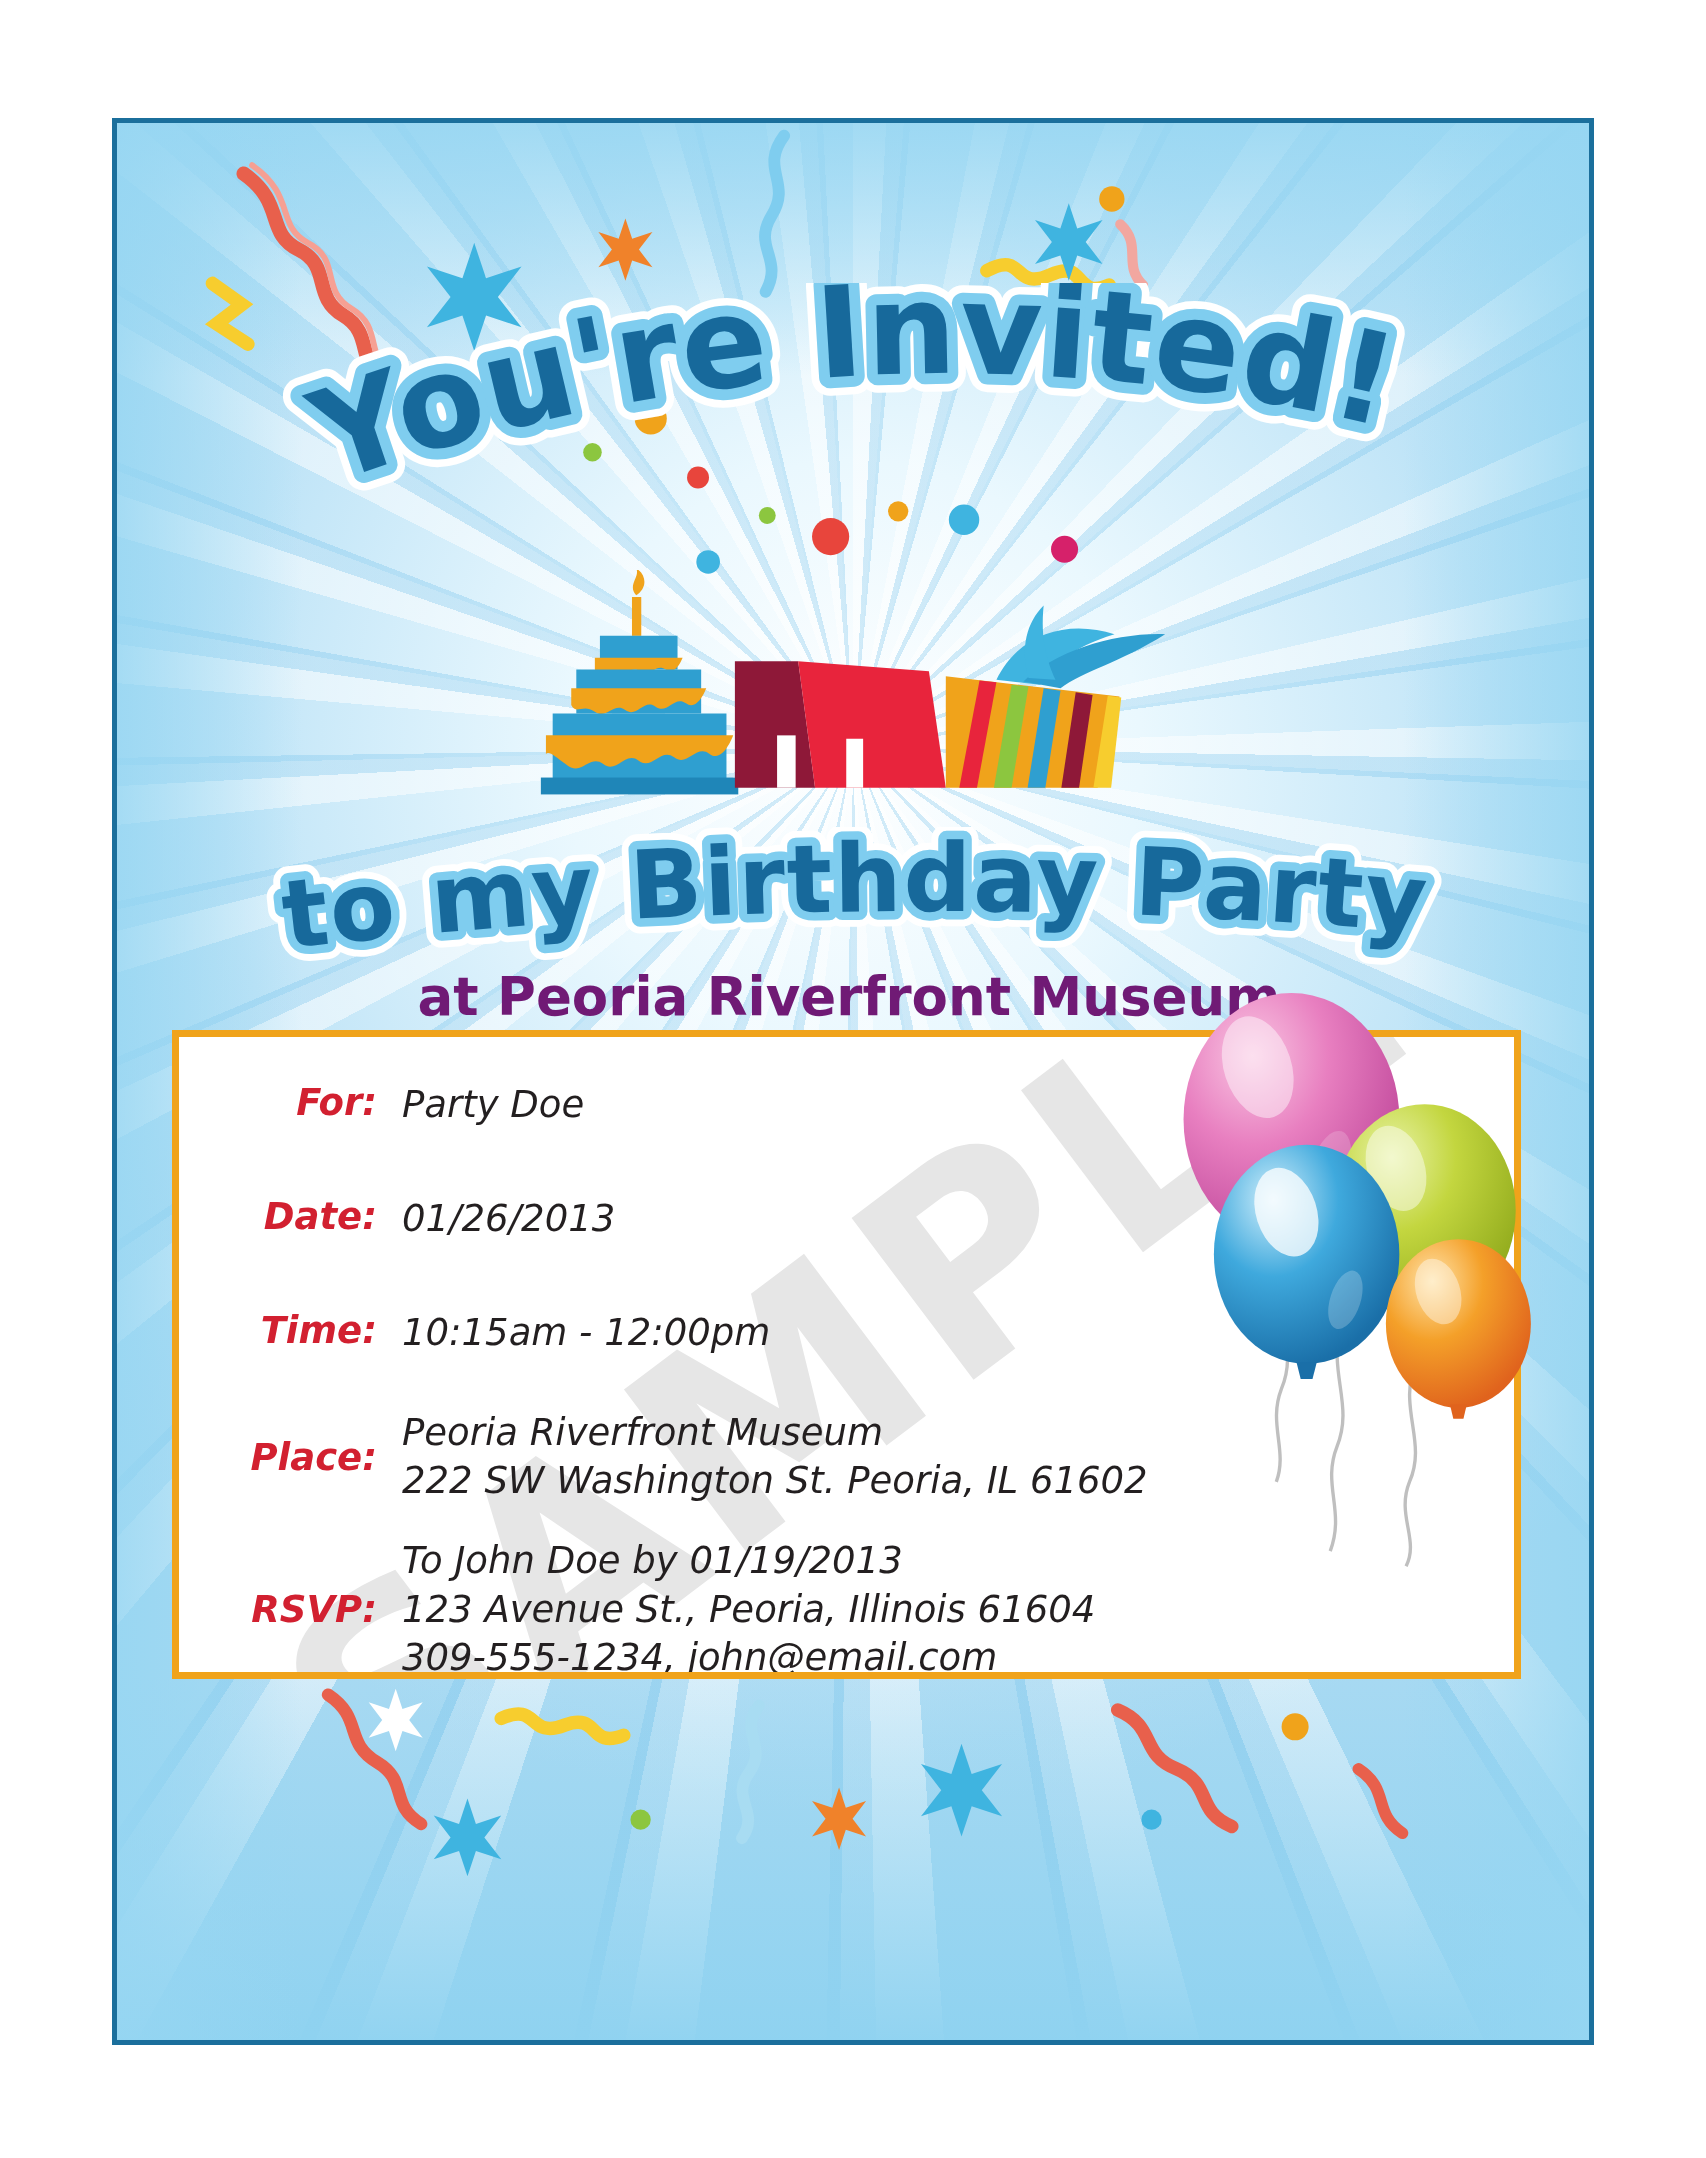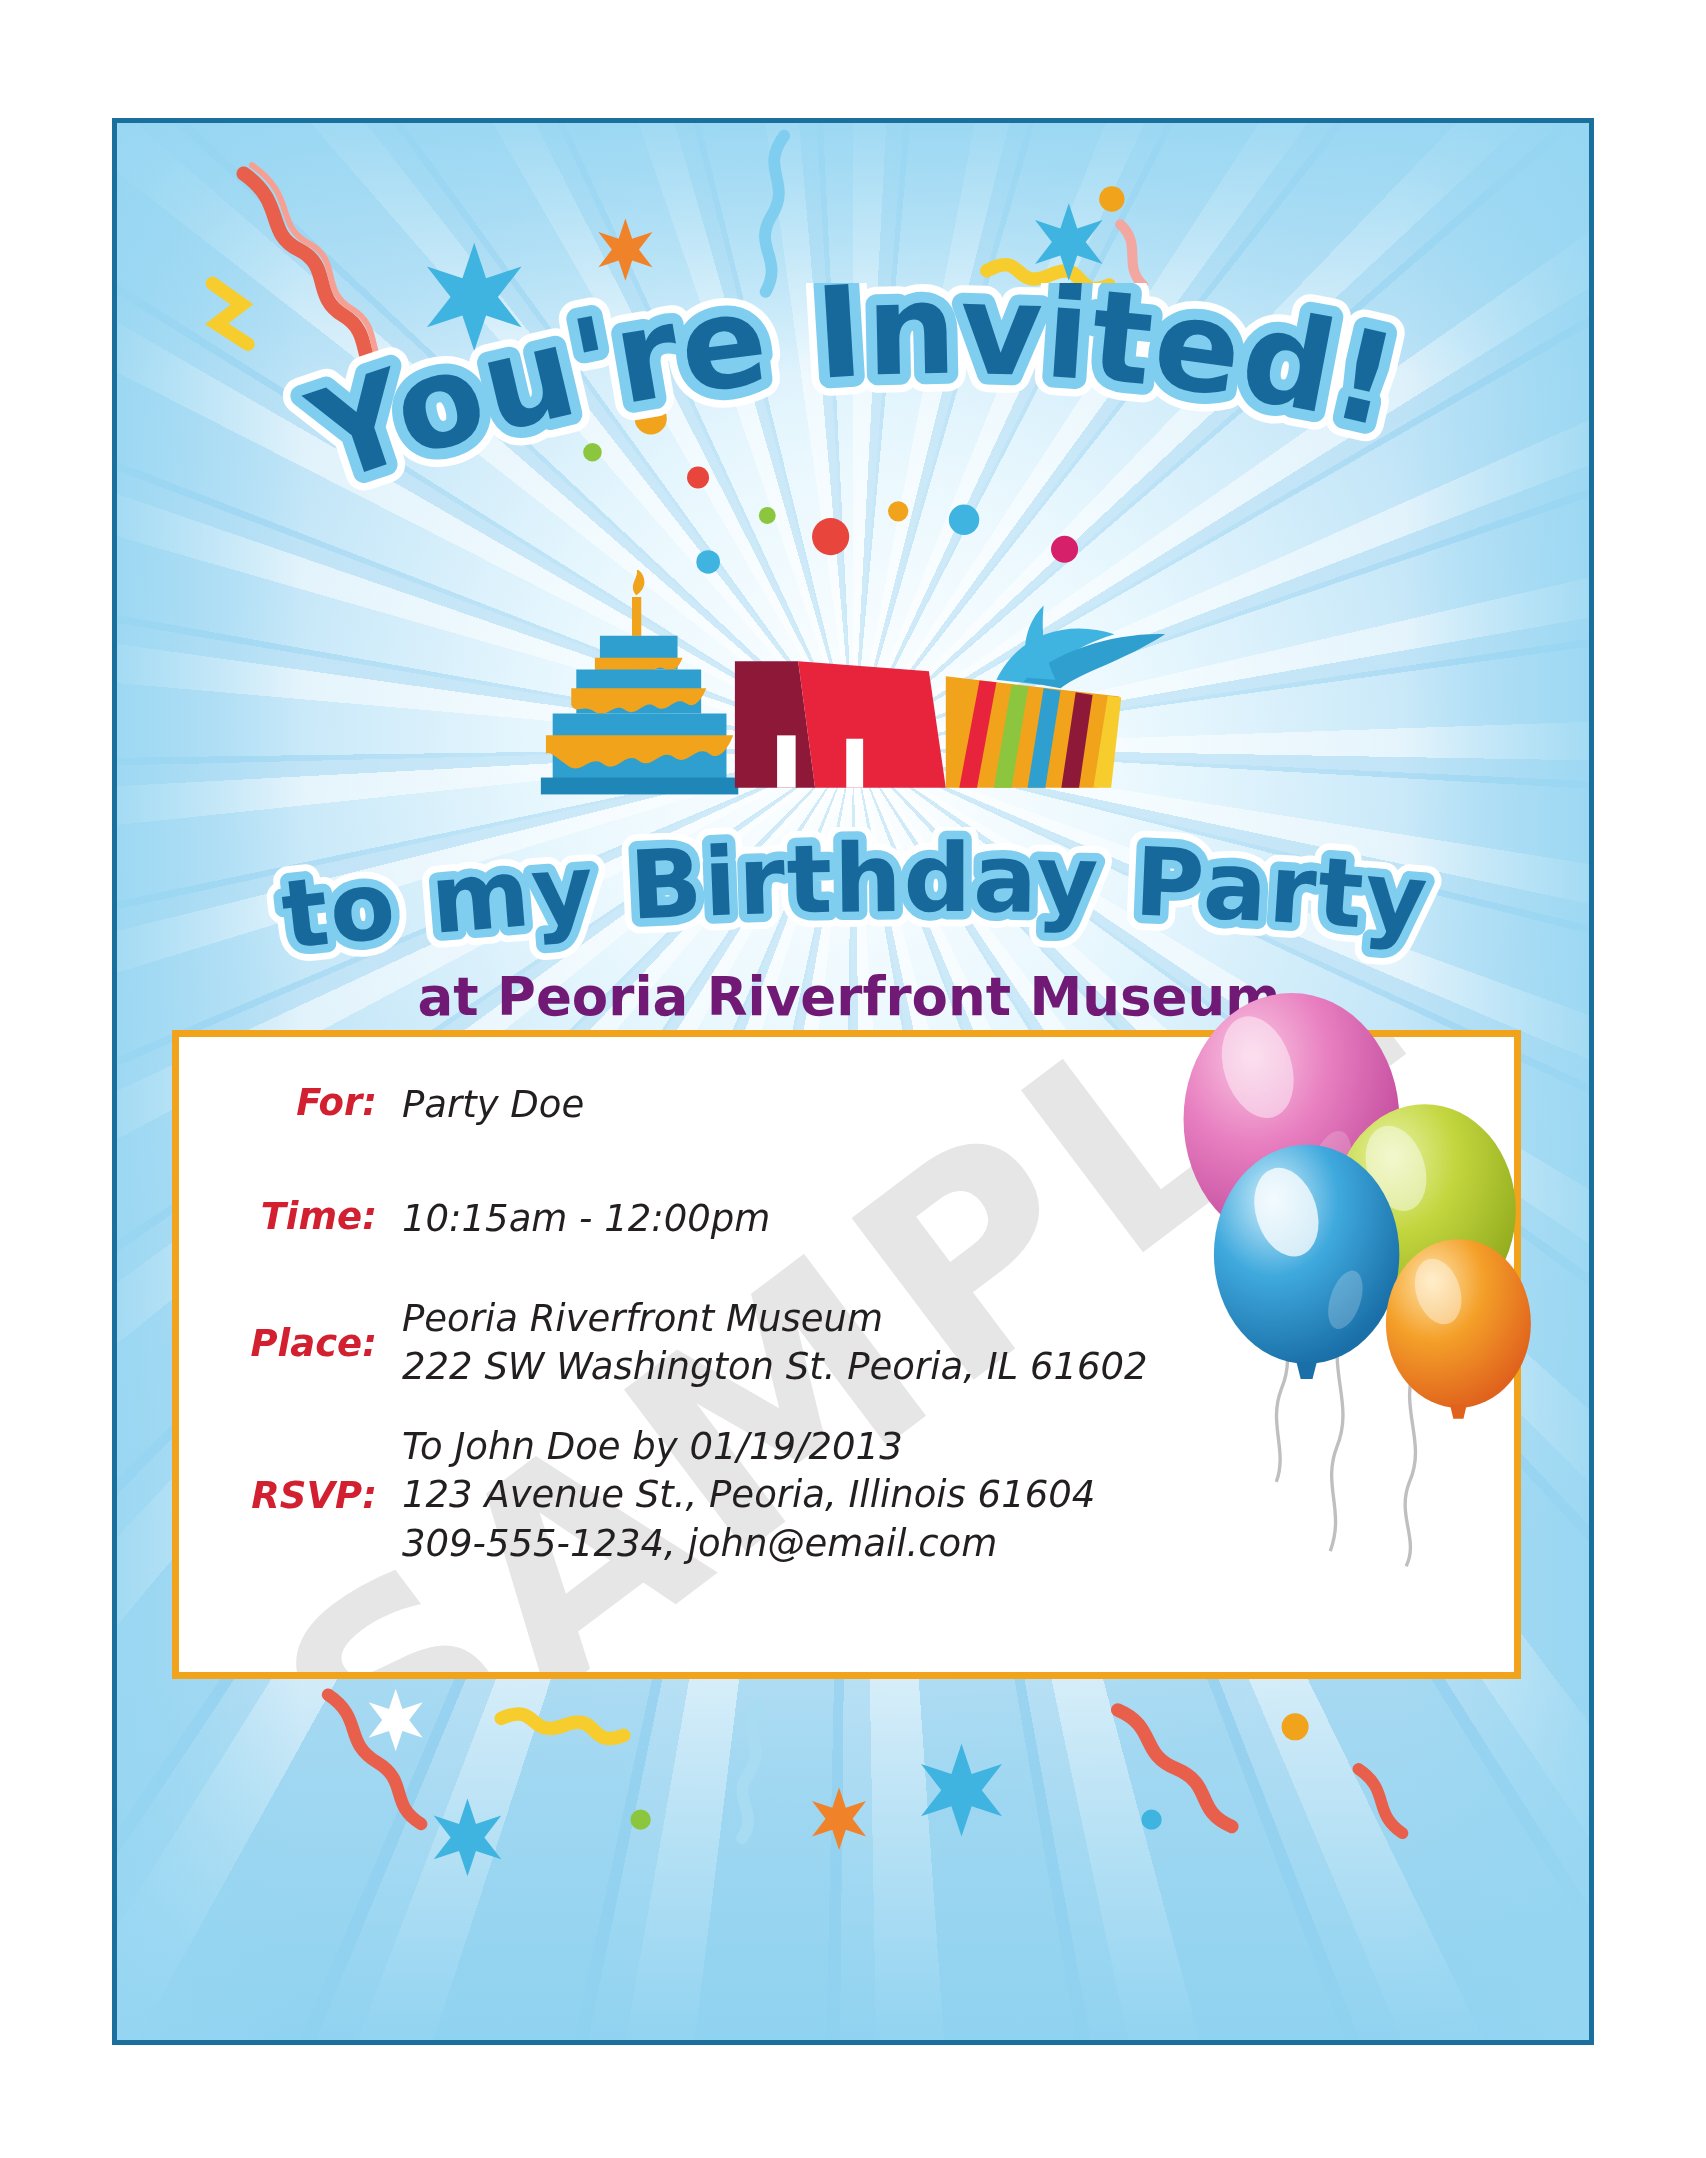--- a/index.html
+++ b/index.html
@@ -379,20 +379,24 @@
     </div>
 
     <div class="venue">at Peoria Riverfront Museum</div>
 
     <div class="panel">
       <div class="watermark">SAMPLE</div>
       <div class="fields">
         <div class="row row-for">
           <div class="lbl">For:</div>
           <div class="val">Party Doe</div>
+        </div>
+        <div class="row row-date">
+          <div class="lbl">Date:</div>
+          <div class="val">01/26/2013</div>
         </div>
         <div class="row row-time">
           <div class="lbl">Time:</div>
           <div class="val">10:15am - 12:00pm</div>
         </div>
         <div class="row row-place">
           <div class="lbl">Place:</div>
           <div class="val">Peoria Riverfront Museum
 222 SW Washington St. Peoria, IL 61602</div>
         </div>

